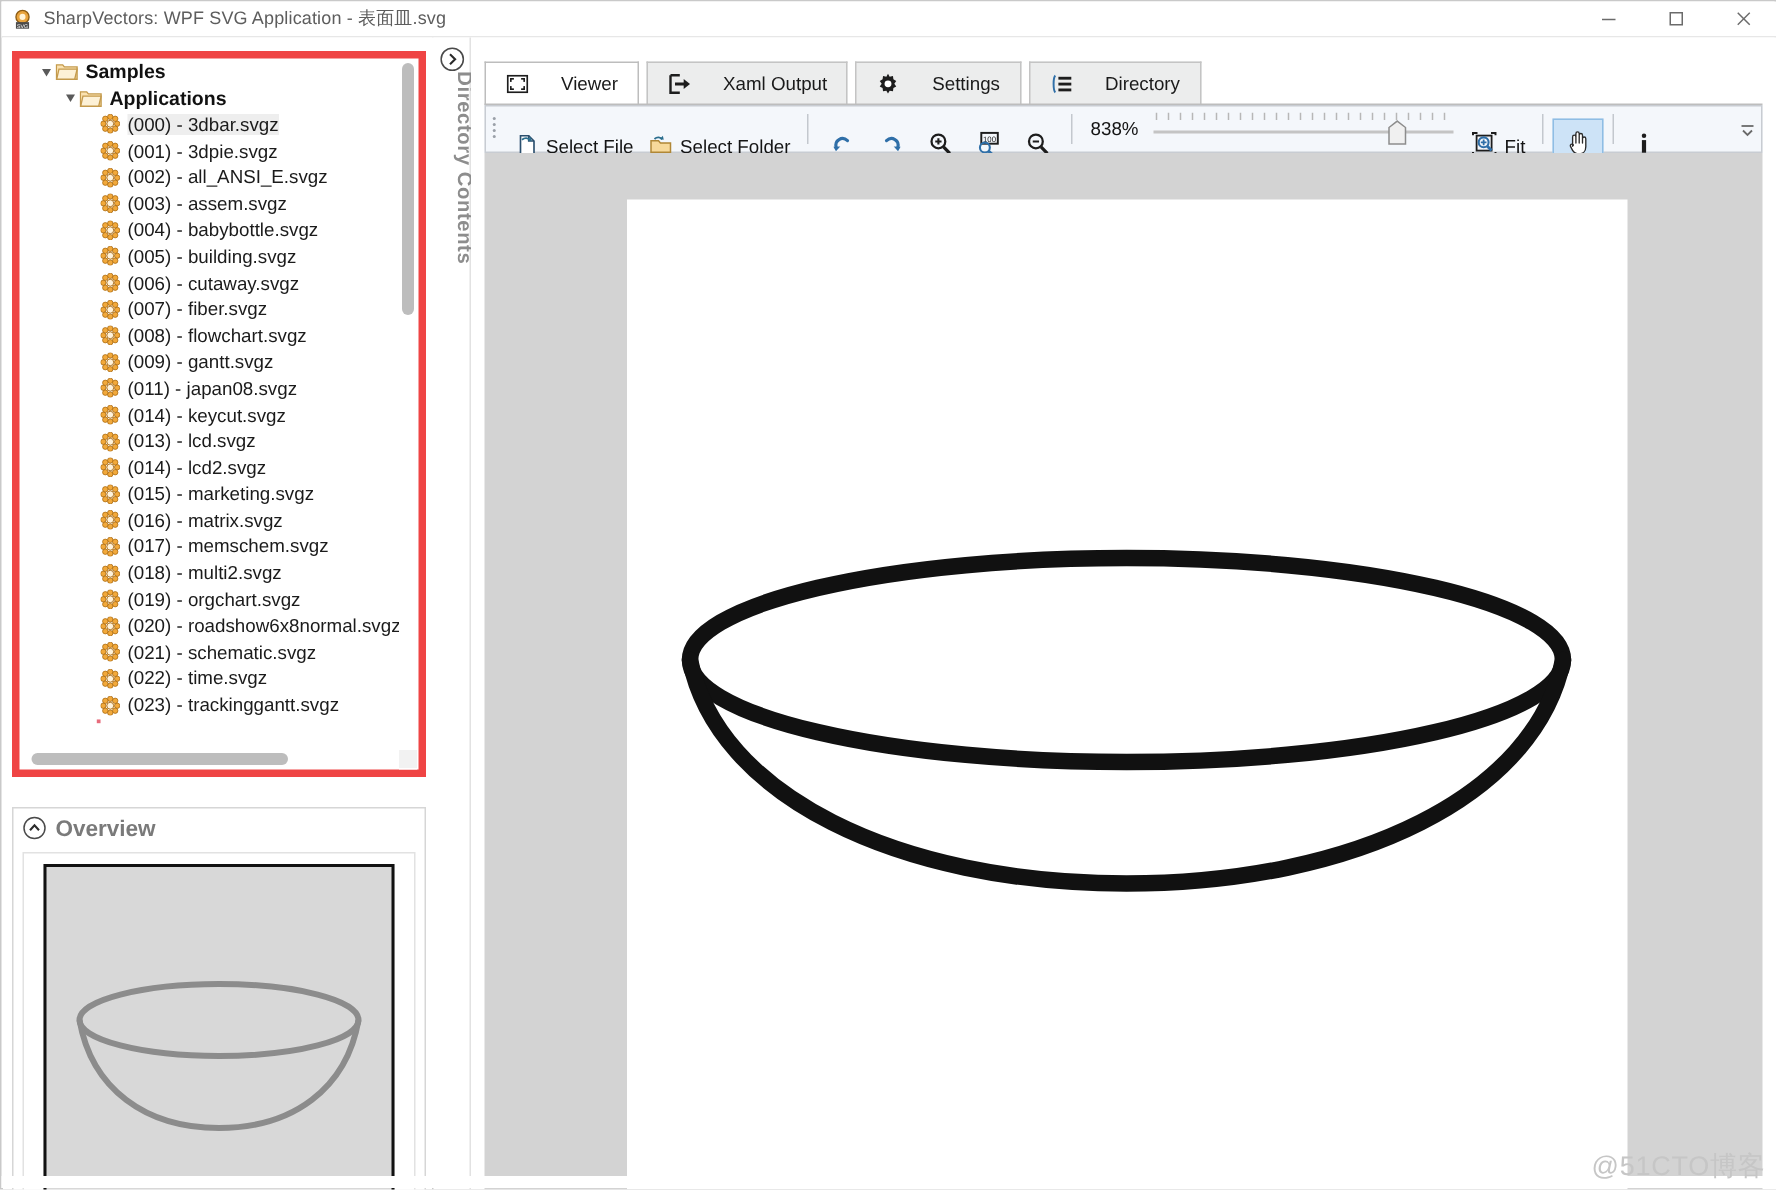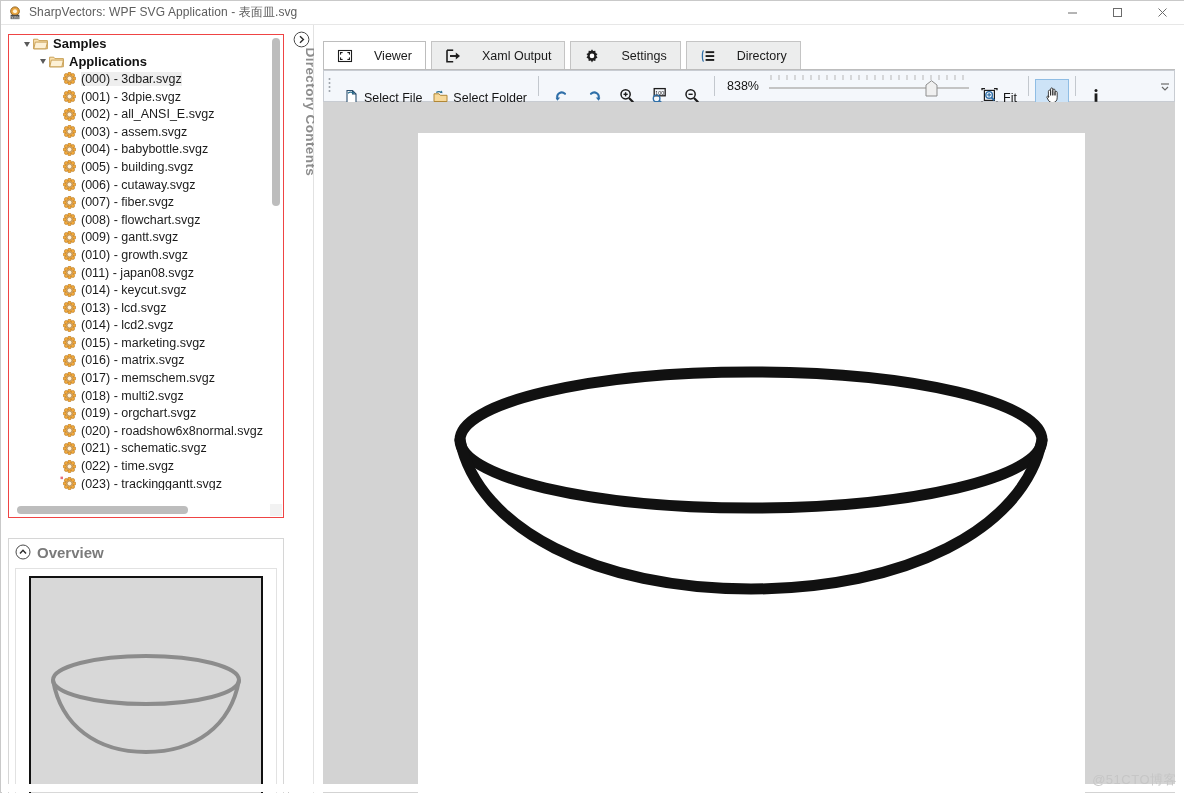--- a/index.html
+++ b/index.html
@@ -25,21 +25,21 @@
   .win-btns{position:absolute;right:0;top:0;height:23px;display:flex;}
   .win-btn{width:45px;height:23px;display:flex;align-items:center;justify-content:center;}
   .win-btn svg{display:block;}
 
   
   .left-panel{
     position:absolute;left:1px;top:24px;width:286px;height:768px;background:#ffffff;
   }
   .tree-box{
     position:absolute;left:6px;top:9px;width:276px;height:484px;
-    background:#fff;border:1px solid #ef4444;box-sizing:border-box;overflow:hidden;text-align:center;
+    background:#fff;border:5px solid #ef4444;box-sizing:border-box;overflow:hidden;text-align:center;
   }
   .tree-inner{position:absolute;left:0;top:0;width:262px;height:455px;overflow:hidden;}
   .tnode{display:flex;align-items:center;height:17.6px;white-space:nowrap;}
   .tnode .expander{width:12px;height:12px;flex:0 0 auto;display:flex;align-items:center;justify-content:center;}
   .tnode .fold{width:15px;height:13px;margin-right:5px;flex:0 0 auto;}
   .tnode .lbl{font-size:12.5px;}
   .tnode.root{padding-left:12px;}
   .tnode.lvl1{padding-left:28px;}
   .tnode.lvl2{padding-left:54px;}
   .tnode.group .lbl{font-weight:bold;color:#111;font-size:13px;}
@@ -110,21 +110,21 @@
   .tb-overflow{position:absolute;right:4px;top:9px;width:10px;height:12px;}
 
   .canvas{
     position:absolute;left:9px;top:77px;width:852px;height:691px;
     background:#d3d3d3;overflow:hidden;
   }
   .doc{position:absolute;left:95px;top:31px;width:667px;height:660px;background:#ffffff;}
   .doc svg{display:block;}
 
   .watermark{
-    position:absolute;right:6px;bottom:3px;font-size:13px;color:#c6c6c6;
+    position:absolute;right:6px;bottom:3px;font-size:18px;color:#c6c6c6;
     letter-spacing:.5px;font-family:"Liberation Sans", sans-serif;
   }
   .statusbar{position:absolute;left:0;bottom:0;width:1184px;height:8px;background:#ffffff;}
 </style>
 </head>
 <body>
 
 <div id="app">
 
   <div class="titlebar">
@@ -337,36 +337,20 @@
                   <circle cx="1.9" cy="6.5" r="1.8"></circle>
                   <circle cx="11.1" cy="6.5" r="1.8"></circle>
                   <circle cx="3.2" cy="3.2" r="1.8"></circle>
                   <circle cx="9.8" cy="3.2" r="1.8"></circle>
                   <circle cx="3.2" cy="9.8" r="1.8"></circle>
                   <circle cx="9.8" cy="9.8" r="1.8"></circle>
                 </g>
                 <circle cx="6.5" cy="6.5" r="2.3" fill="#fff3dc" stroke="#a6670f" stroke-width="0.6"></circle>
               </svg></span>
             <span class="lbl">(009) - gantt.svgz</span>
-          </div>
-          <div class="tnode lvl2 leaf">
-            <span class="fileicon"><svg viewBox="0 0 13 13" width="13" height="13">
-                <g fill="#f2a93b" stroke="#a6670f" stroke-width="0.5">
-                  <circle cx="6.5" cy="1.9" r="1.8"></circle>
-                  <circle cx="6.5" cy="11.1" r="1.8"></circle>
-                  <circle cx="1.9" cy="6.5" r="1.8"></circle>
-                  <circle cx="11.1" cy="6.5" r="1.8"></circle>
-                  <circle cx="3.2" cy="3.2" r="1.8"></circle>
-                  <circle cx="9.8" cy="3.2" r="1.8"></circle>
-                  <circle cx="3.2" cy="9.8" r="1.8"></circle>
-                  <circle cx="9.8" cy="9.8" r="1.8"></circle>
-                </g>
-                <circle cx="6.5" cy="6.5" r="2.3" fill="#fff3dc" stroke="#a6670f" stroke-width="0.6"></circle>
-              </svg></span>
-            <span class="lbl">(010) - growth.svgz</span>
           </div>
           <div class="tnode lvl2 leaf">
             <span class="fileicon"><svg viewBox="0 0 13 13" width="13" height="13">
                 <g fill="#f2a93b" stroke="#a6670f" stroke-width="0.5">
                   <circle cx="6.5" cy="1.9" r="1.8"></circle>
                   <circle cx="6.5" cy="11.1" r="1.8"></circle>
                   <circle cx="1.9" cy="6.5" r="1.8"></circle>
                   <circle cx="11.1" cy="6.5" r="1.8"></circle>
                   <circle cx="3.2" cy="3.2" r="1.8"></circle>
                   <circle cx="9.8" cy="3.2" r="1.8"></circle>

